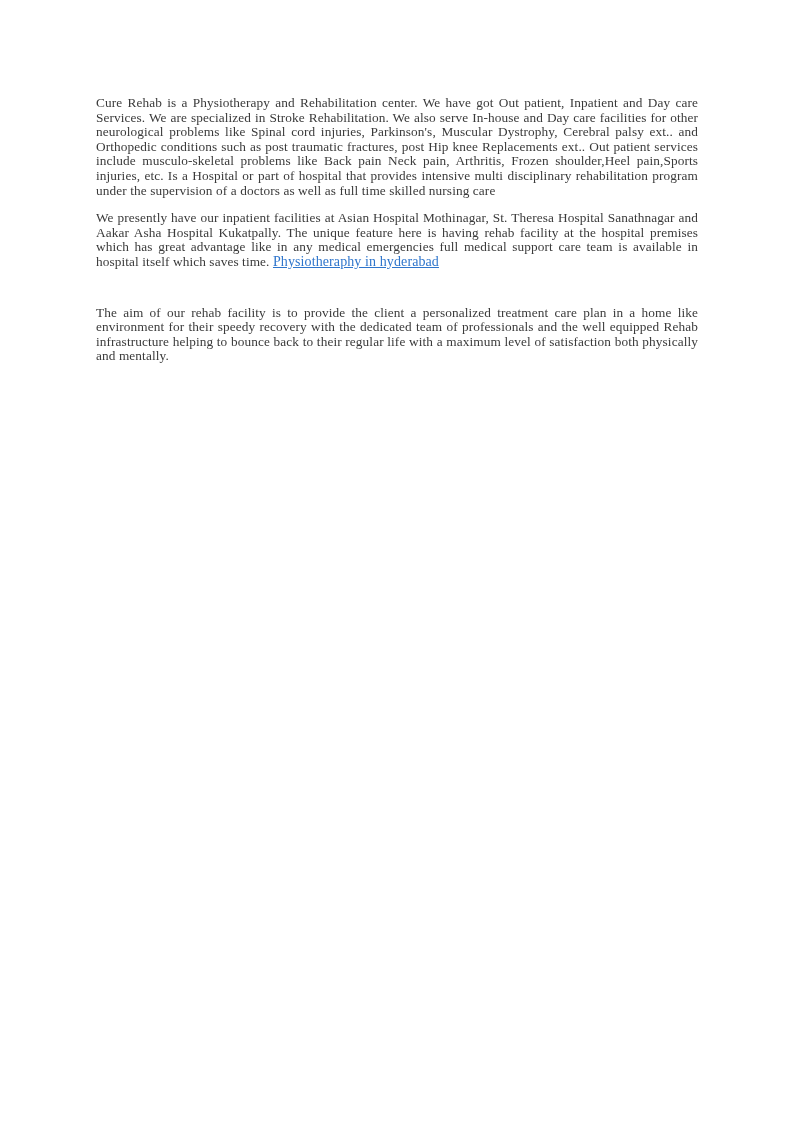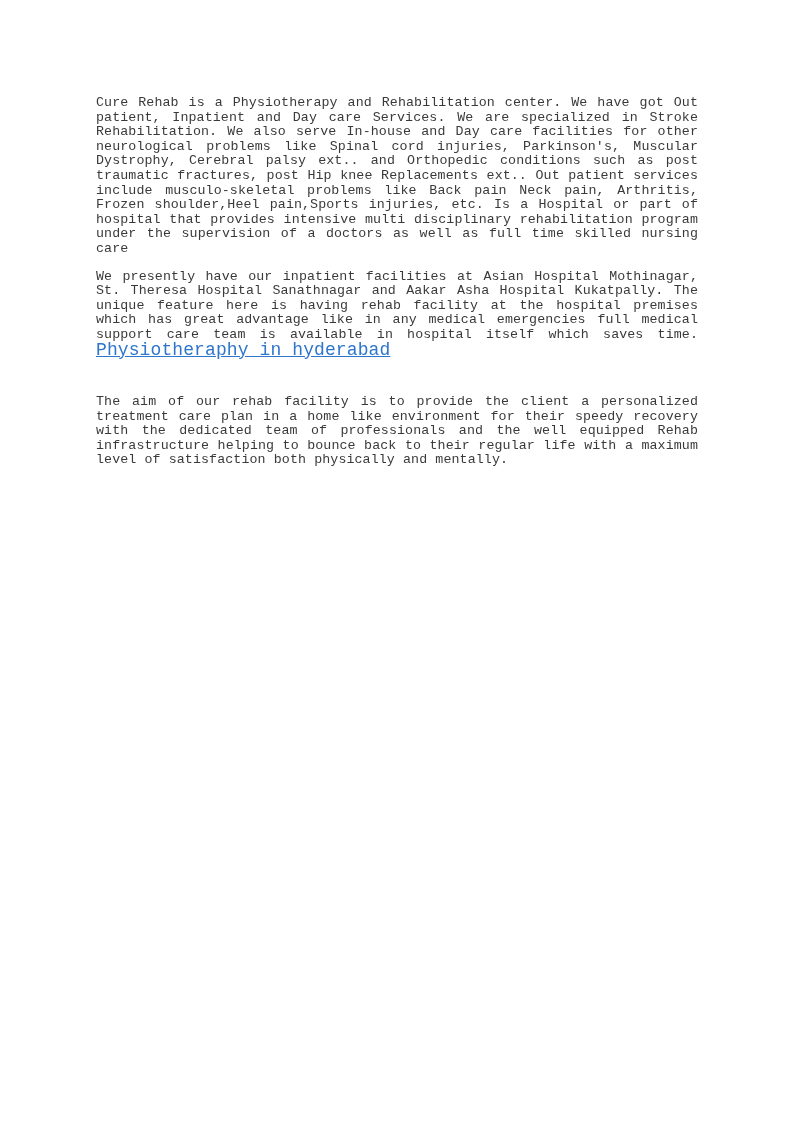--- a/index.html
+++ b/index.html
@@ -5,21 +5,21 @@
   html, body {
     margin: 0;
     padding: 0;
     background: #ffffff;
   }
   .page {
     position: relative;
     width: 721px;
     height: 1123px;
     background: var(--page-bg, #ffffff);
-    font-family: Liberation Mono, monospace;
+    font-family: Liberation Serif, serif;
     overflow: hidden;
   }
   .content {
     position: absolute;
     left: 96px;
     top: 96px;
     width: 602px;
   }
   .content p {
     margin: 0 0 13px 0;
@@ -29,21 +29,21 @@
     text-align: justify;
     letter-spacing: 0.1px;
   }
   .content p:last-child {
     margin-bottom: 0;
     margin-top: 36px;
   }
   a.doc-link {
     color: var(--link-color, #2e75cc);
     text-decoration: underline;
-    font-size: 18px;
+    font-size: 14px;
     cursor: pointer;
   }
 </style>
 </head>
 <body>
 
 <div class="page">
   <div class="content">
     <p>
       <span>Cure Rehab is a Physiotherapy and Rehabilitation center. We have got Out patient, Inpatient and Day care Services. We are specialized in Stroke Rehabilitation. We also serve In-house and Day care facilities for other neurological problems like Spinal cord injuries, Parkinson's, Muscular Dystrophy, Cerebral palsy ext.. and Orthopedic conditions such as post traumatic fractures, post Hip knee Replacements ext.. Out patient services include musculo-skeletal problems like Back pain Neck pain, Arthritis, Frozen shoulder,Heel pain,Sports injuries, etc. Is a Hospital or part of hospital that provides intensive multi disciplinary rehabilitation program under the supervision of a doctors as well as full time skilled nursing care</span>

